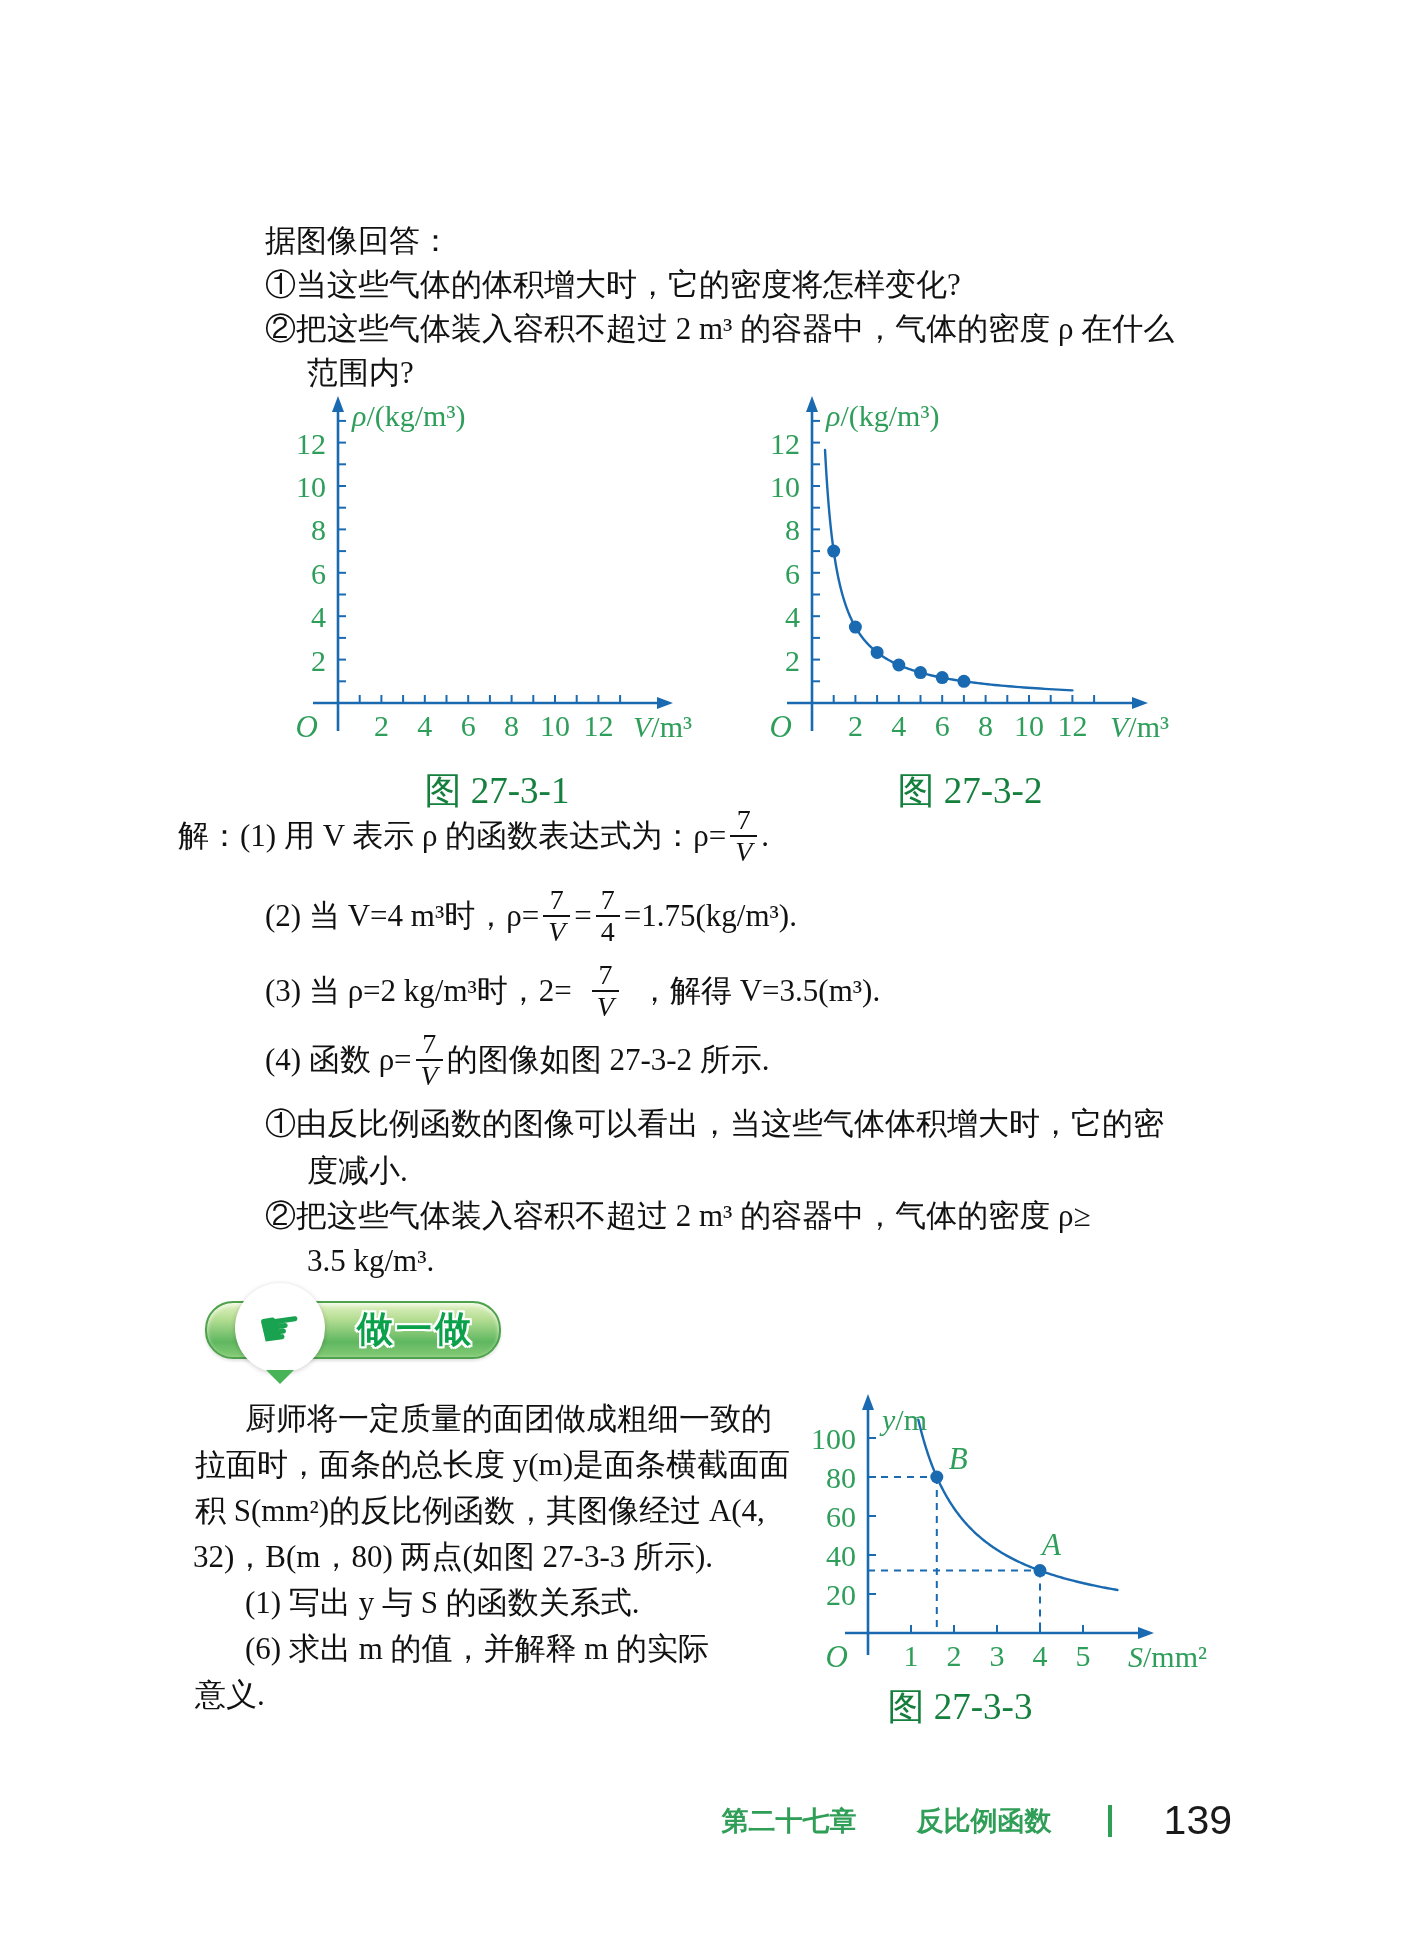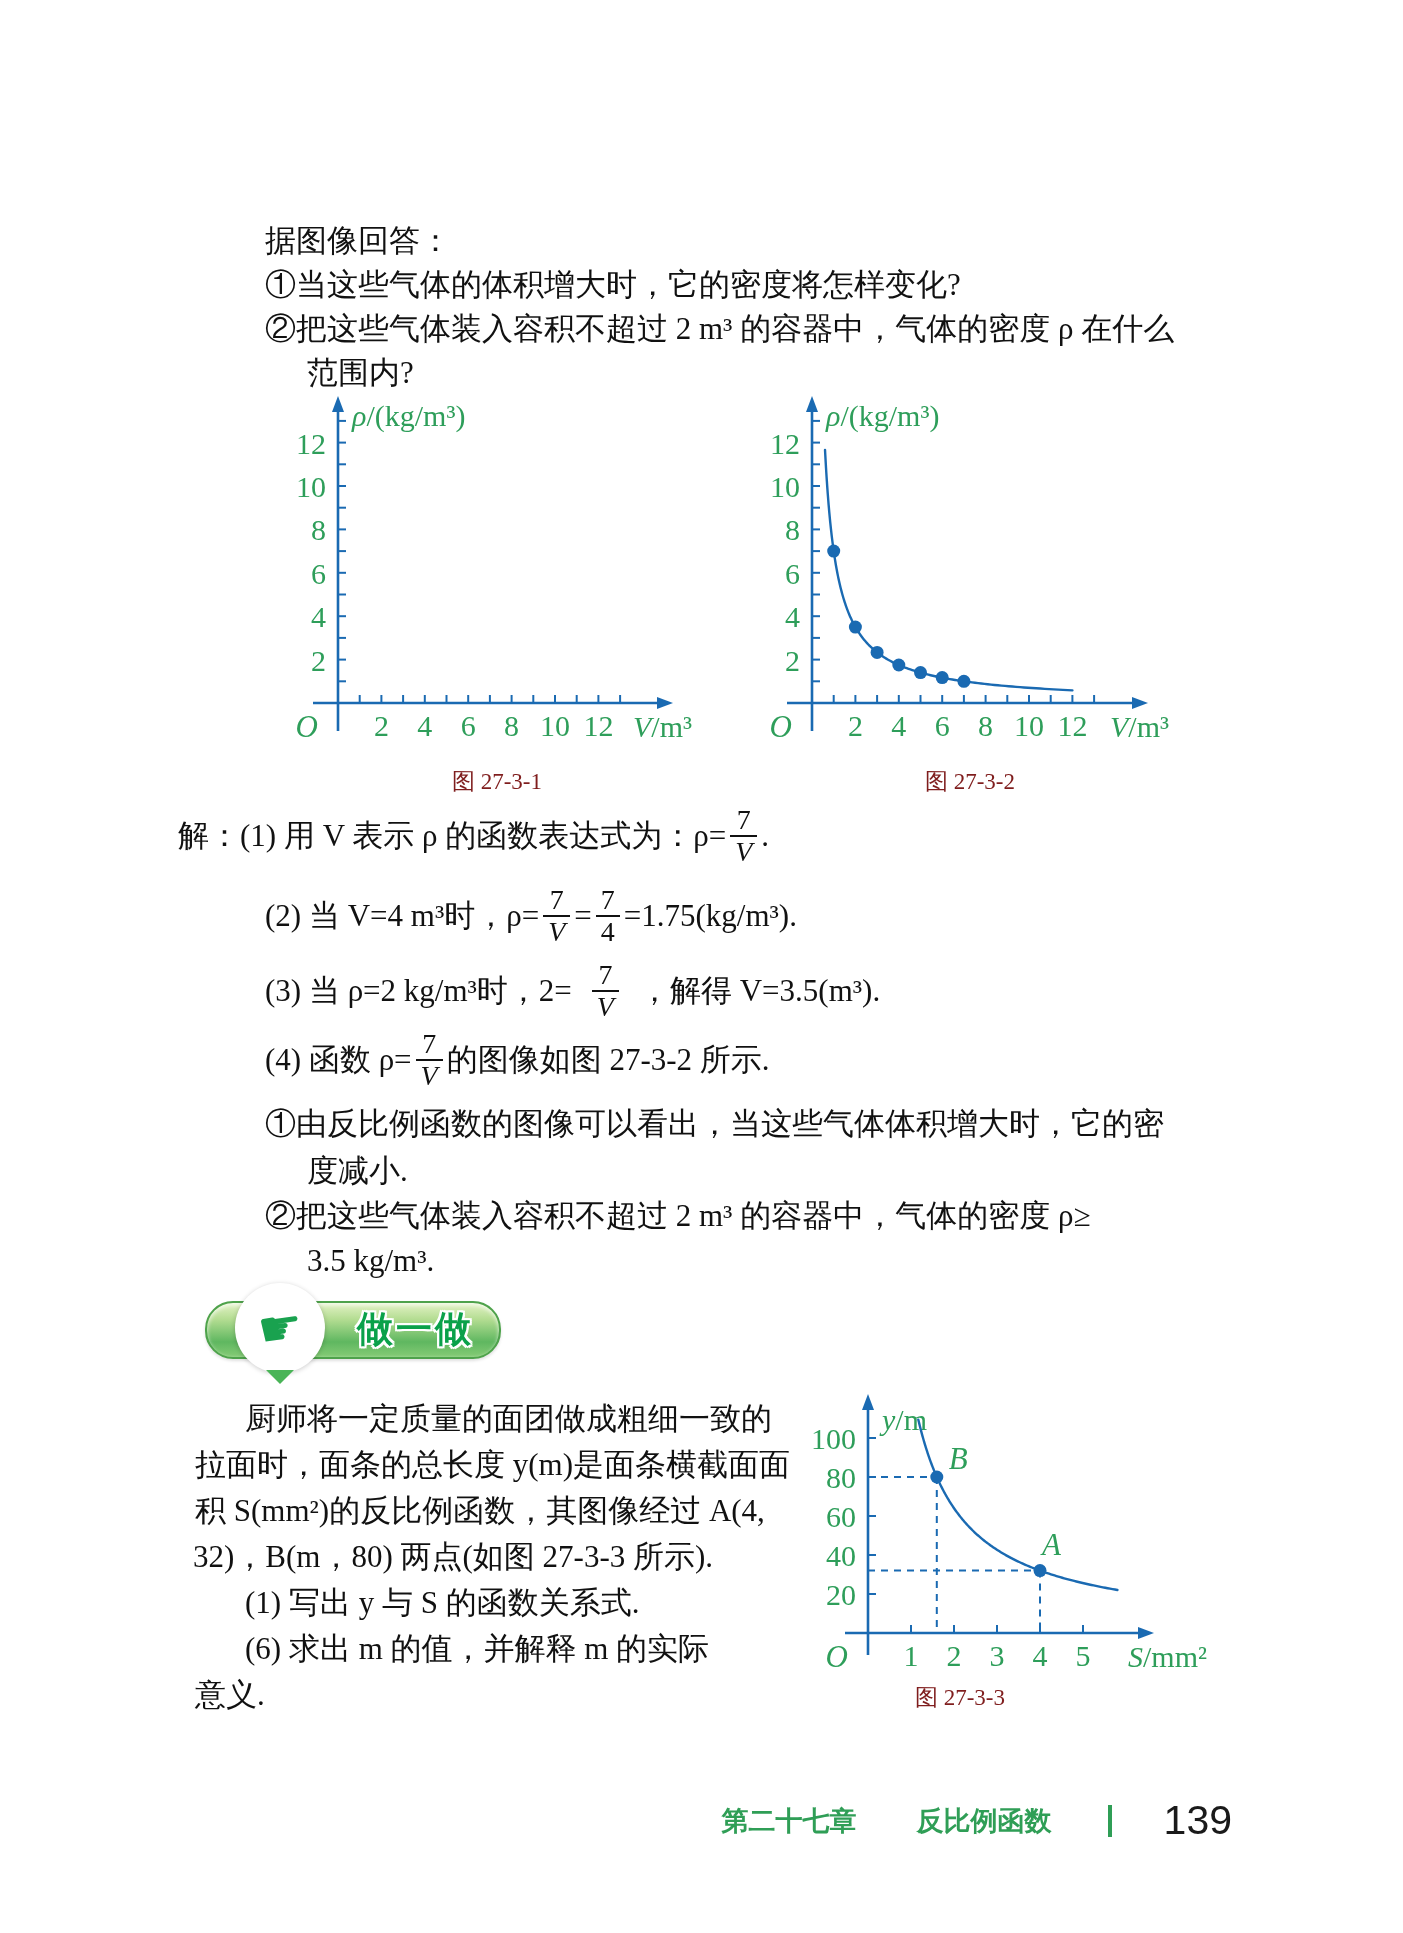--- a/index.html
+++ b/index.html
@@ -15,21 +15,21 @@
   }
   .frac{
     display:inline-flex;flex-direction:column;align-items:center;
     font-size:28px;line-height:1.08;margin:0 4px;
   }
   .frac .num{padding:0 5px;}
   .frac .den{border-top:2px solid #111;padding:0 5px;}
   .frac .it{font-style:italic;}
   .chart{position:absolute;}
   .caption{
-    position:absolute;width:230px;text-align:center;font-size:23px;color:#7f1d1d;
+    position:absolute;width:230px;text-align:center;font-size:37px;color:#15803d;
   }
   
   .badge{position:absolute;left:205px;top:1283px;width:310px;height:100px;}
   .badge-pill{
     position:absolute;left:0;top:18px;width:292px;height:54px;border-radius:28px;
     background:linear-gradient(180deg,#e3f2c6 0%,#b4dd92 30%,#5fb760 72%,#84cb75 100%);
     border:2px solid #4ea24b;
     box-shadow:inset 0 2px 4px rgba(255,255,255,.75), 0 2px 3px rgba(0,0,0,.12);
   }
   .badge-circle{

